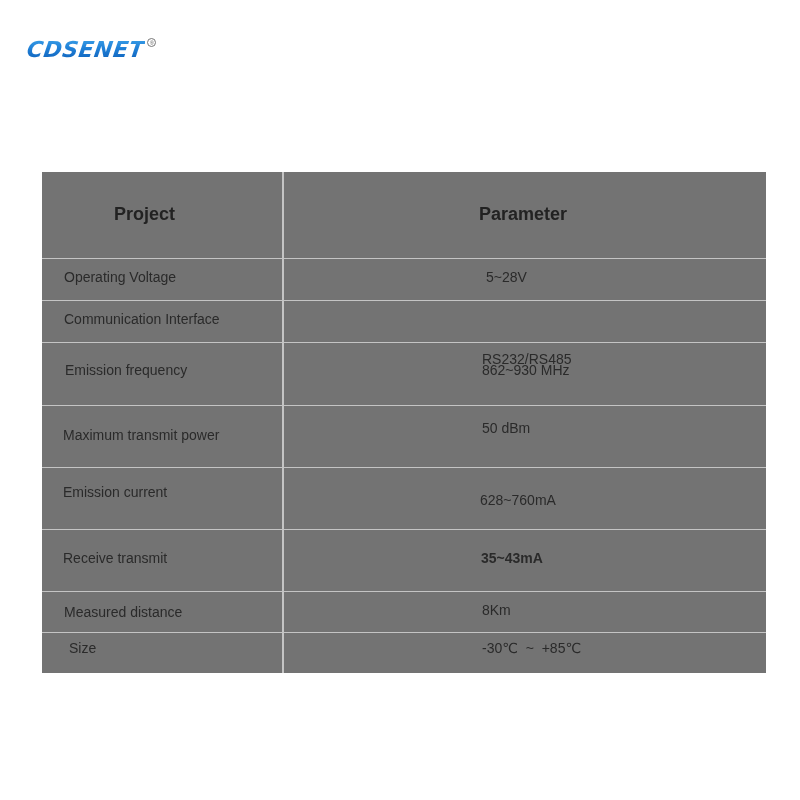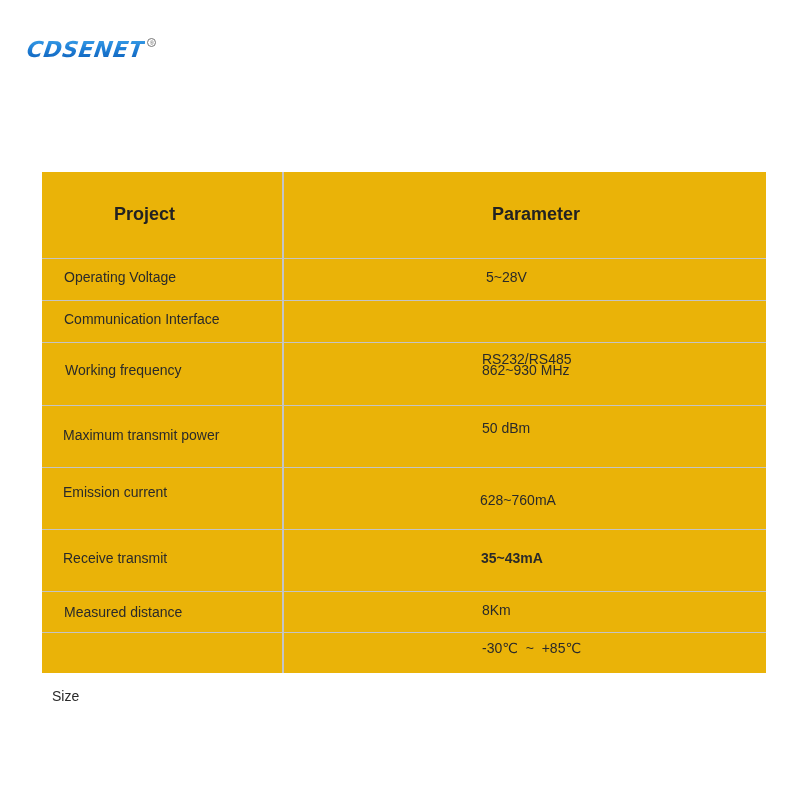--- a/index.html
+++ b/index.html
@@ -51,21 +51,21 @@
       justify-content: center;
       font-size: 5px;
     }
 
     .spec-table {
       position: absolute;
       left: 42px;
       top: 172px;
       width: 724px;
       height: 501px;
-      background: #eab308;
+      background: #737373;
     }
     .row {
       position: absolute;
       left: 0;
       width: 724px;
       border-top: 1.5px solid #c4c4c4;
     }
     .row.header { border-top: none; }
     .col-divider {
       position: absolute;
@@ -93,35 +93,35 @@
 <div class="logo">
   <span class="logo-text">CDSENET</span>
   <span class="logo-reg">®</span>
 </div>
 
 <div class="spec-table">
   <div class="col-divider"></div>
 
   <div class="row header" style="top:0; height:86px;">
     <span class="cell head" style="left:72px; top:32px;">Project</span>
-    <span class="cell head" style="left:450px; top:32px;">Parameter</span>
+    <span class="cell head" style="left:437px; top:32px;">Parameter</span>
   </div>
 
   <div class="row" style="top:86px; height:42px;">
     <span class="cell" style="left:22px; top:10px;">Operating Voltage</span>
     <span class="cell" style="left:444px; top:10px;">5~28V</span>
   </div>
 
   <div class="row" style="top:128px; height:42px;">
     <span class="cell" style="left:22px; top:10px;">Communication Interface</span>
     <span class="cell" style="left:440px; top:10px;margin-top:40px;">RS232/RS485</span>
   </div>
 
   <div class="row" style="top:170px; height:63px;">
-    <span class="cell" style="left:23px; top:19px;">Working frequency</span>
+    <span class="cell" style="left:23px; top:19px;">Emission frequency</span>
     <span class="cell" style="left:440px; top:19px;">862~930 MHz</span>
   </div>
 
   <div class="row" style="top:233px; height:62px;">
     <span class="cell" style="left:21px; top:21px;">Maximum transmit power</span>
     <span class="cell" style="left:440px; top:14px;">50 dBm</span>
   </div>
 
   <div class="row" style="top:295px; height:62px;">
     <span class="cell" style="left:21px; top:16px;">Emission current</span>
@@ -132,16 +132,16 @@
     <span class="cell" style="left:21px; top:20px;">Receive transmit</span>
     <span class="cell" style="left:439px; top:20px;font-weight:bold;">35~43mA</span>
   </div>
 
   <div class="row" style="top:419px; height:41px;">
     <span class="cell" style="left:22px; top:12px;">Measured distance</span>
     <span class="cell" style="left:440px; top:10px;">8Km</span>
   </div>
 
   <div class="row" style="top:460px; height:41px;">
-    <span class="cell" style="left:10px; top:7px;margin-top:48px;">Size</span>
+    <span class="cell" style="left:27px; top:7px;">Size</span>
     <span class="cell" style="left:440px; top:7px; white-space:pre;">-30℃  ~  +85℃</span>
   </div>
 </div>
 
 </body></html>

